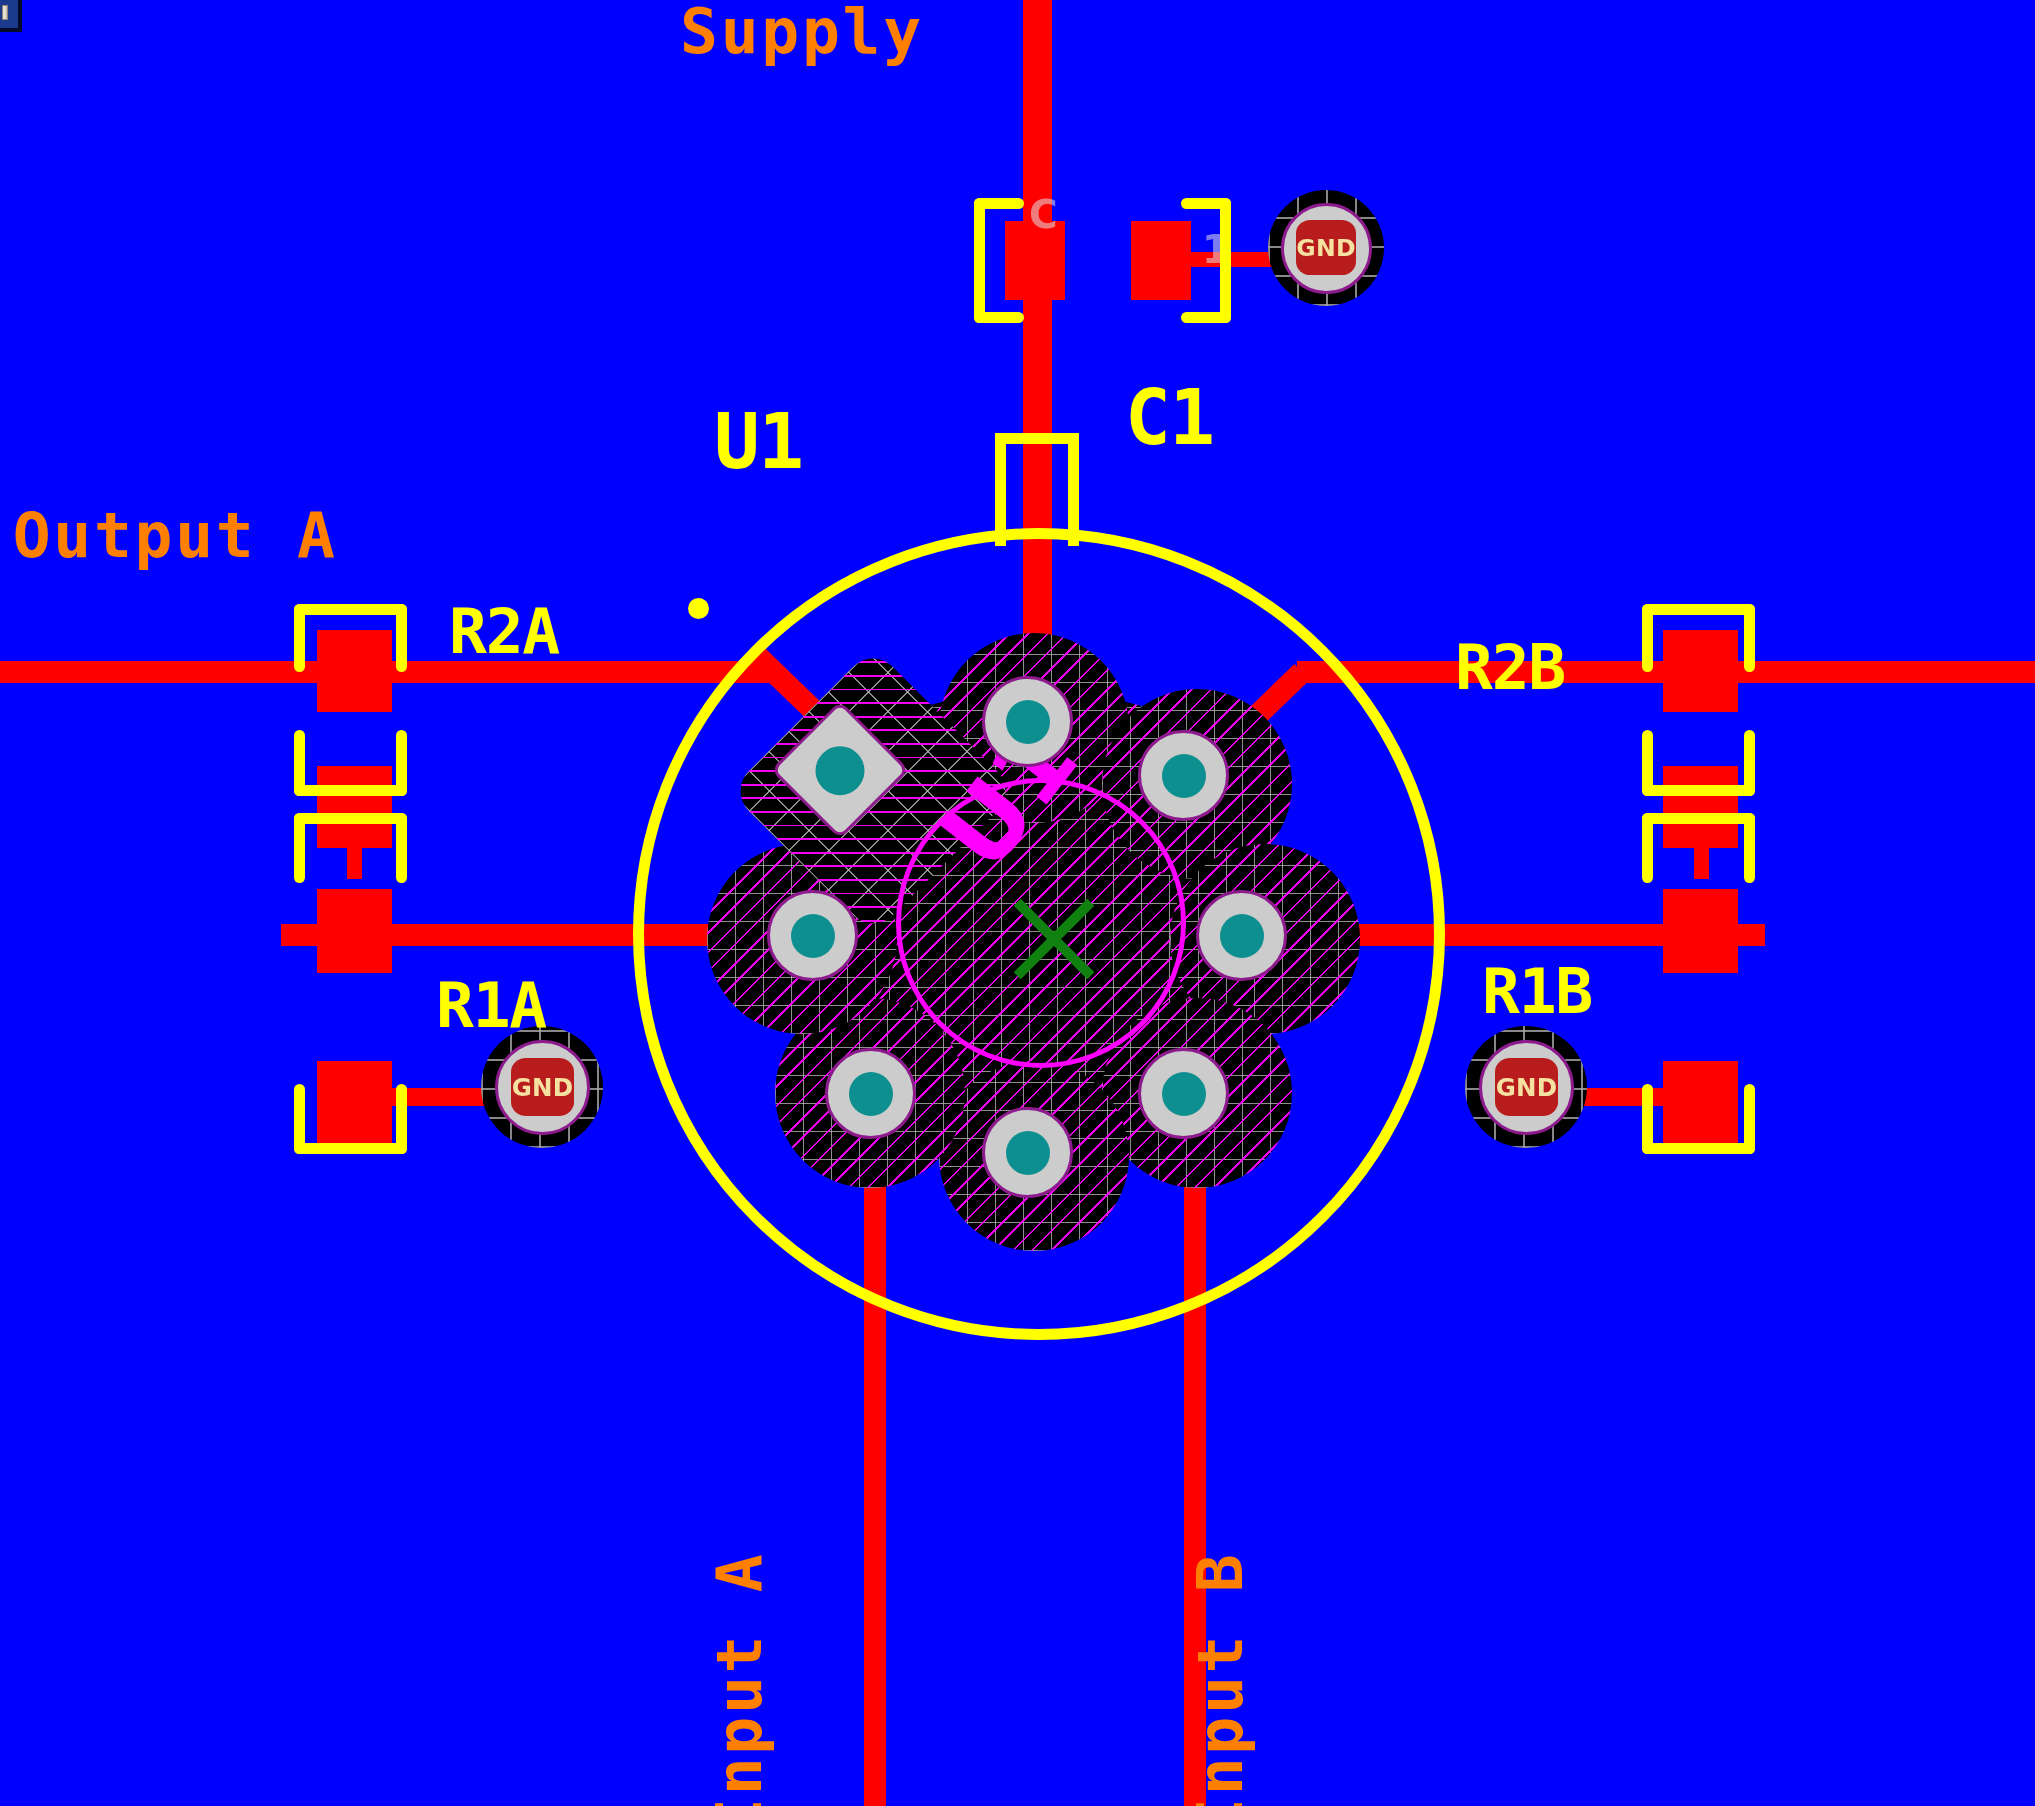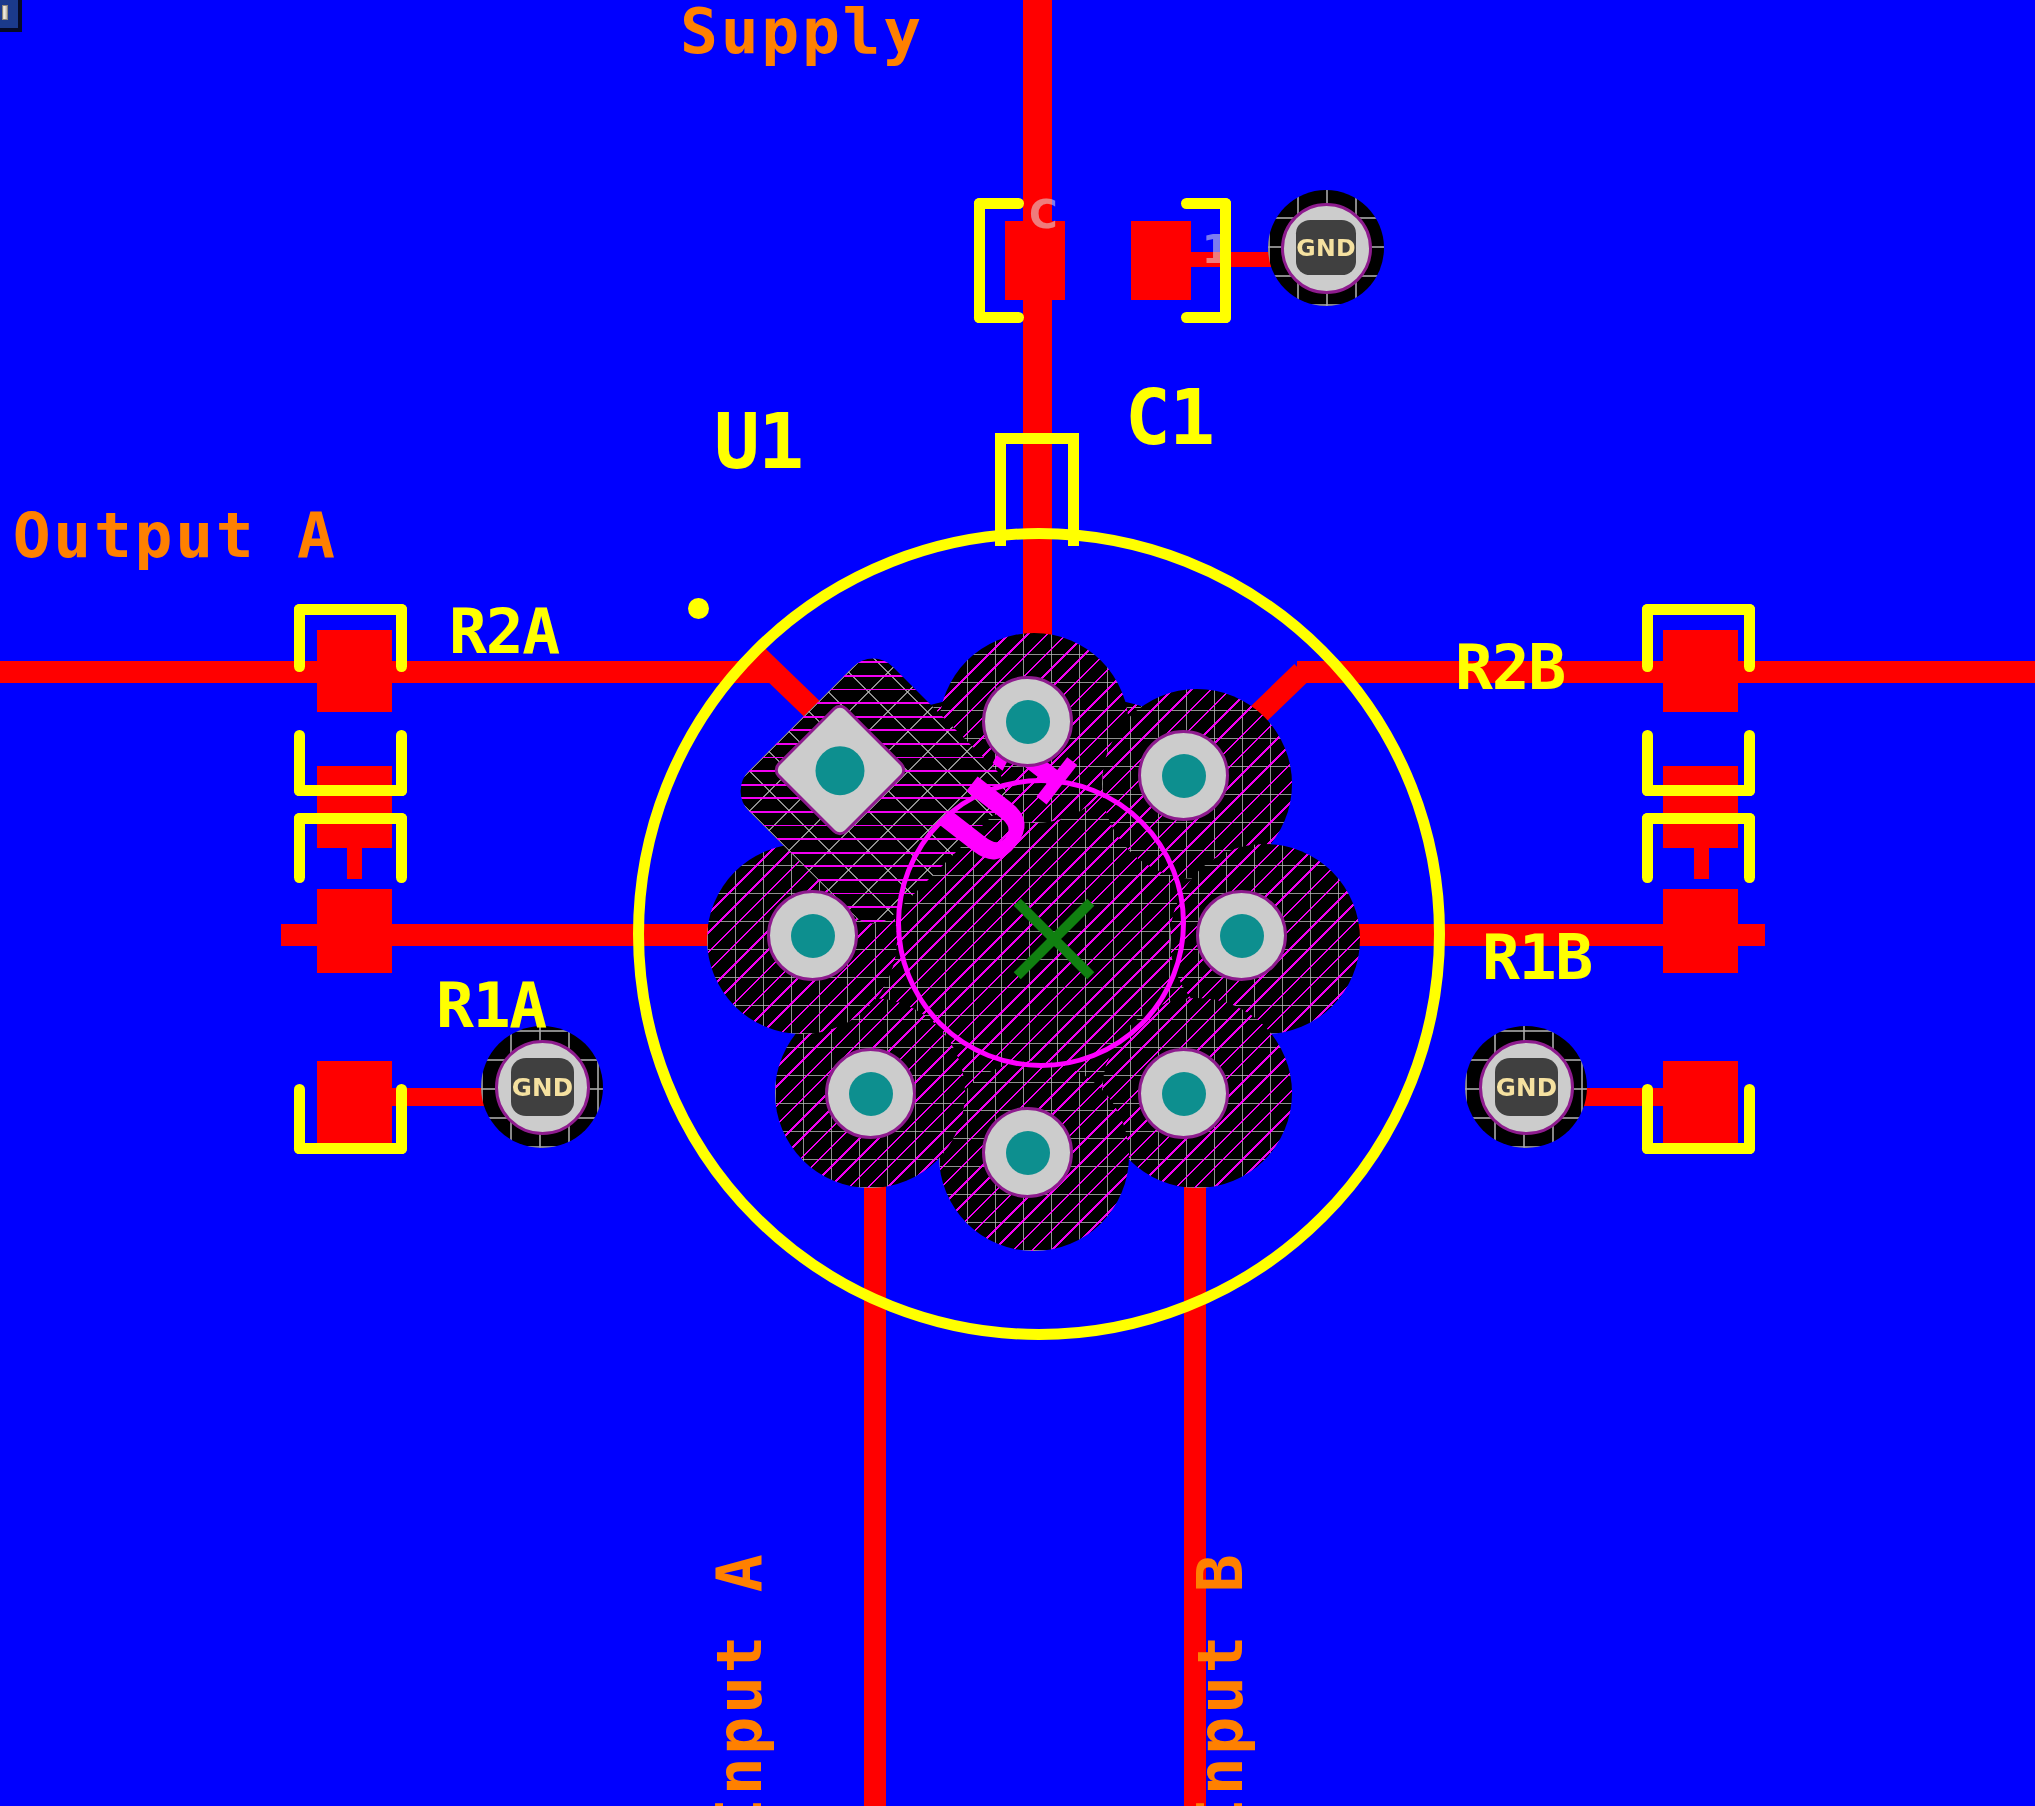--- a/index.html
+++ b/index.html
@@ -77,21 +77,21 @@
     background-image:
       repeating-linear-gradient(0deg, rgba(170,170,170,.8) 0 1.8px, rgba(0,0,0,0) 1.8px 29px),
       repeating-linear-gradient(90deg, rgba(170,170,170,.8) 0 1.8px, rgba(0,0,0,0) 1.8px 29px);
   }
   .gndvia .ring{
     position:absolute;border-radius:50%;
     background:#cccccc;border:3.2px solid #8e1b8e;
   }
   .gndvia .core{
     position:absolute;border-radius:24%;
-    background:#404040;
+    background:#b91c1c;
     display:flex;align-items:center;justify-content:center;
   }
   .gndvia .core span{
     color:#f5e1a0;font-weight:700;
     font-family:"DejaVu Sans","Liberation Sans",sans-serif;
     letter-spacing:0.01em;
   }
   
   #u1-courtyard{
     position:absolute;border:5px solid #ff00ff;border-radius:50%;
@@ -262,21 +262,21 @@
   <div class="silk" style="left:1744px;top:813px;width:11px;height:70px;border-radius:5.4px;"></div>
   <div class="silk" style="left:1642px;top:1084px;width:11px;height:70px;border-radius:5.4px;"></div>
   <div class="silk" style="left:1642px;top:1143px;width:113px;height:11px;border-radius:5.4px;"></div>
   <div class="silk" style="left:1744px;top:1084px;width:11px;height:70px;border-radius:5.4px;"></div>
 
   <div class="silktext" style="left:714px;top:404px;font-size:76px;">U1</div>
   <div class="silktext" style="left:1125px;top:380px;font-size:76px;">C1</div>
   <div class="silktext" style="left:449px;top:600px;font-size:63px;">R2A</div>
   <div class="silktext" style="left:436px;top:974px;font-size:63px;">R1A</div>
   <div class="silktext" style="left:1455px;top:636px;font-size:63px;">R2B</div>
-  <div class="silktext" style="left:1482px;top:926px;font-size:63px;">R1B</div>
+  <div class="silktext" style="left:1482px;top:960px;font-size:63px;">R1B</div>
 
   <div class="orangetext" style="left:12.7px;top:504px;font-size:63px;letter-spacing:2.7px;">Output  A</div>
   <div class="orangetext" style="left:680px;top:0px;font-size:63px;letter-spacing:2.7px;">Supply</div>
   <div class="orangetext" style="left:771px;top:1773px;font-size:63px;letter-spacing:2.7px;transform:rotate(-90deg);transform-origin:left bottom;">Input A</div>
   <div class="orangetext" style="left:1252px;top:1773px;font-size:63px;letter-spacing:2.7px;transform:rotate(-90deg);transform-origin:left bottom;">Input B</div>
 
   <div id="chrome">
     <div class="glyph"></div>
   </div>
 

